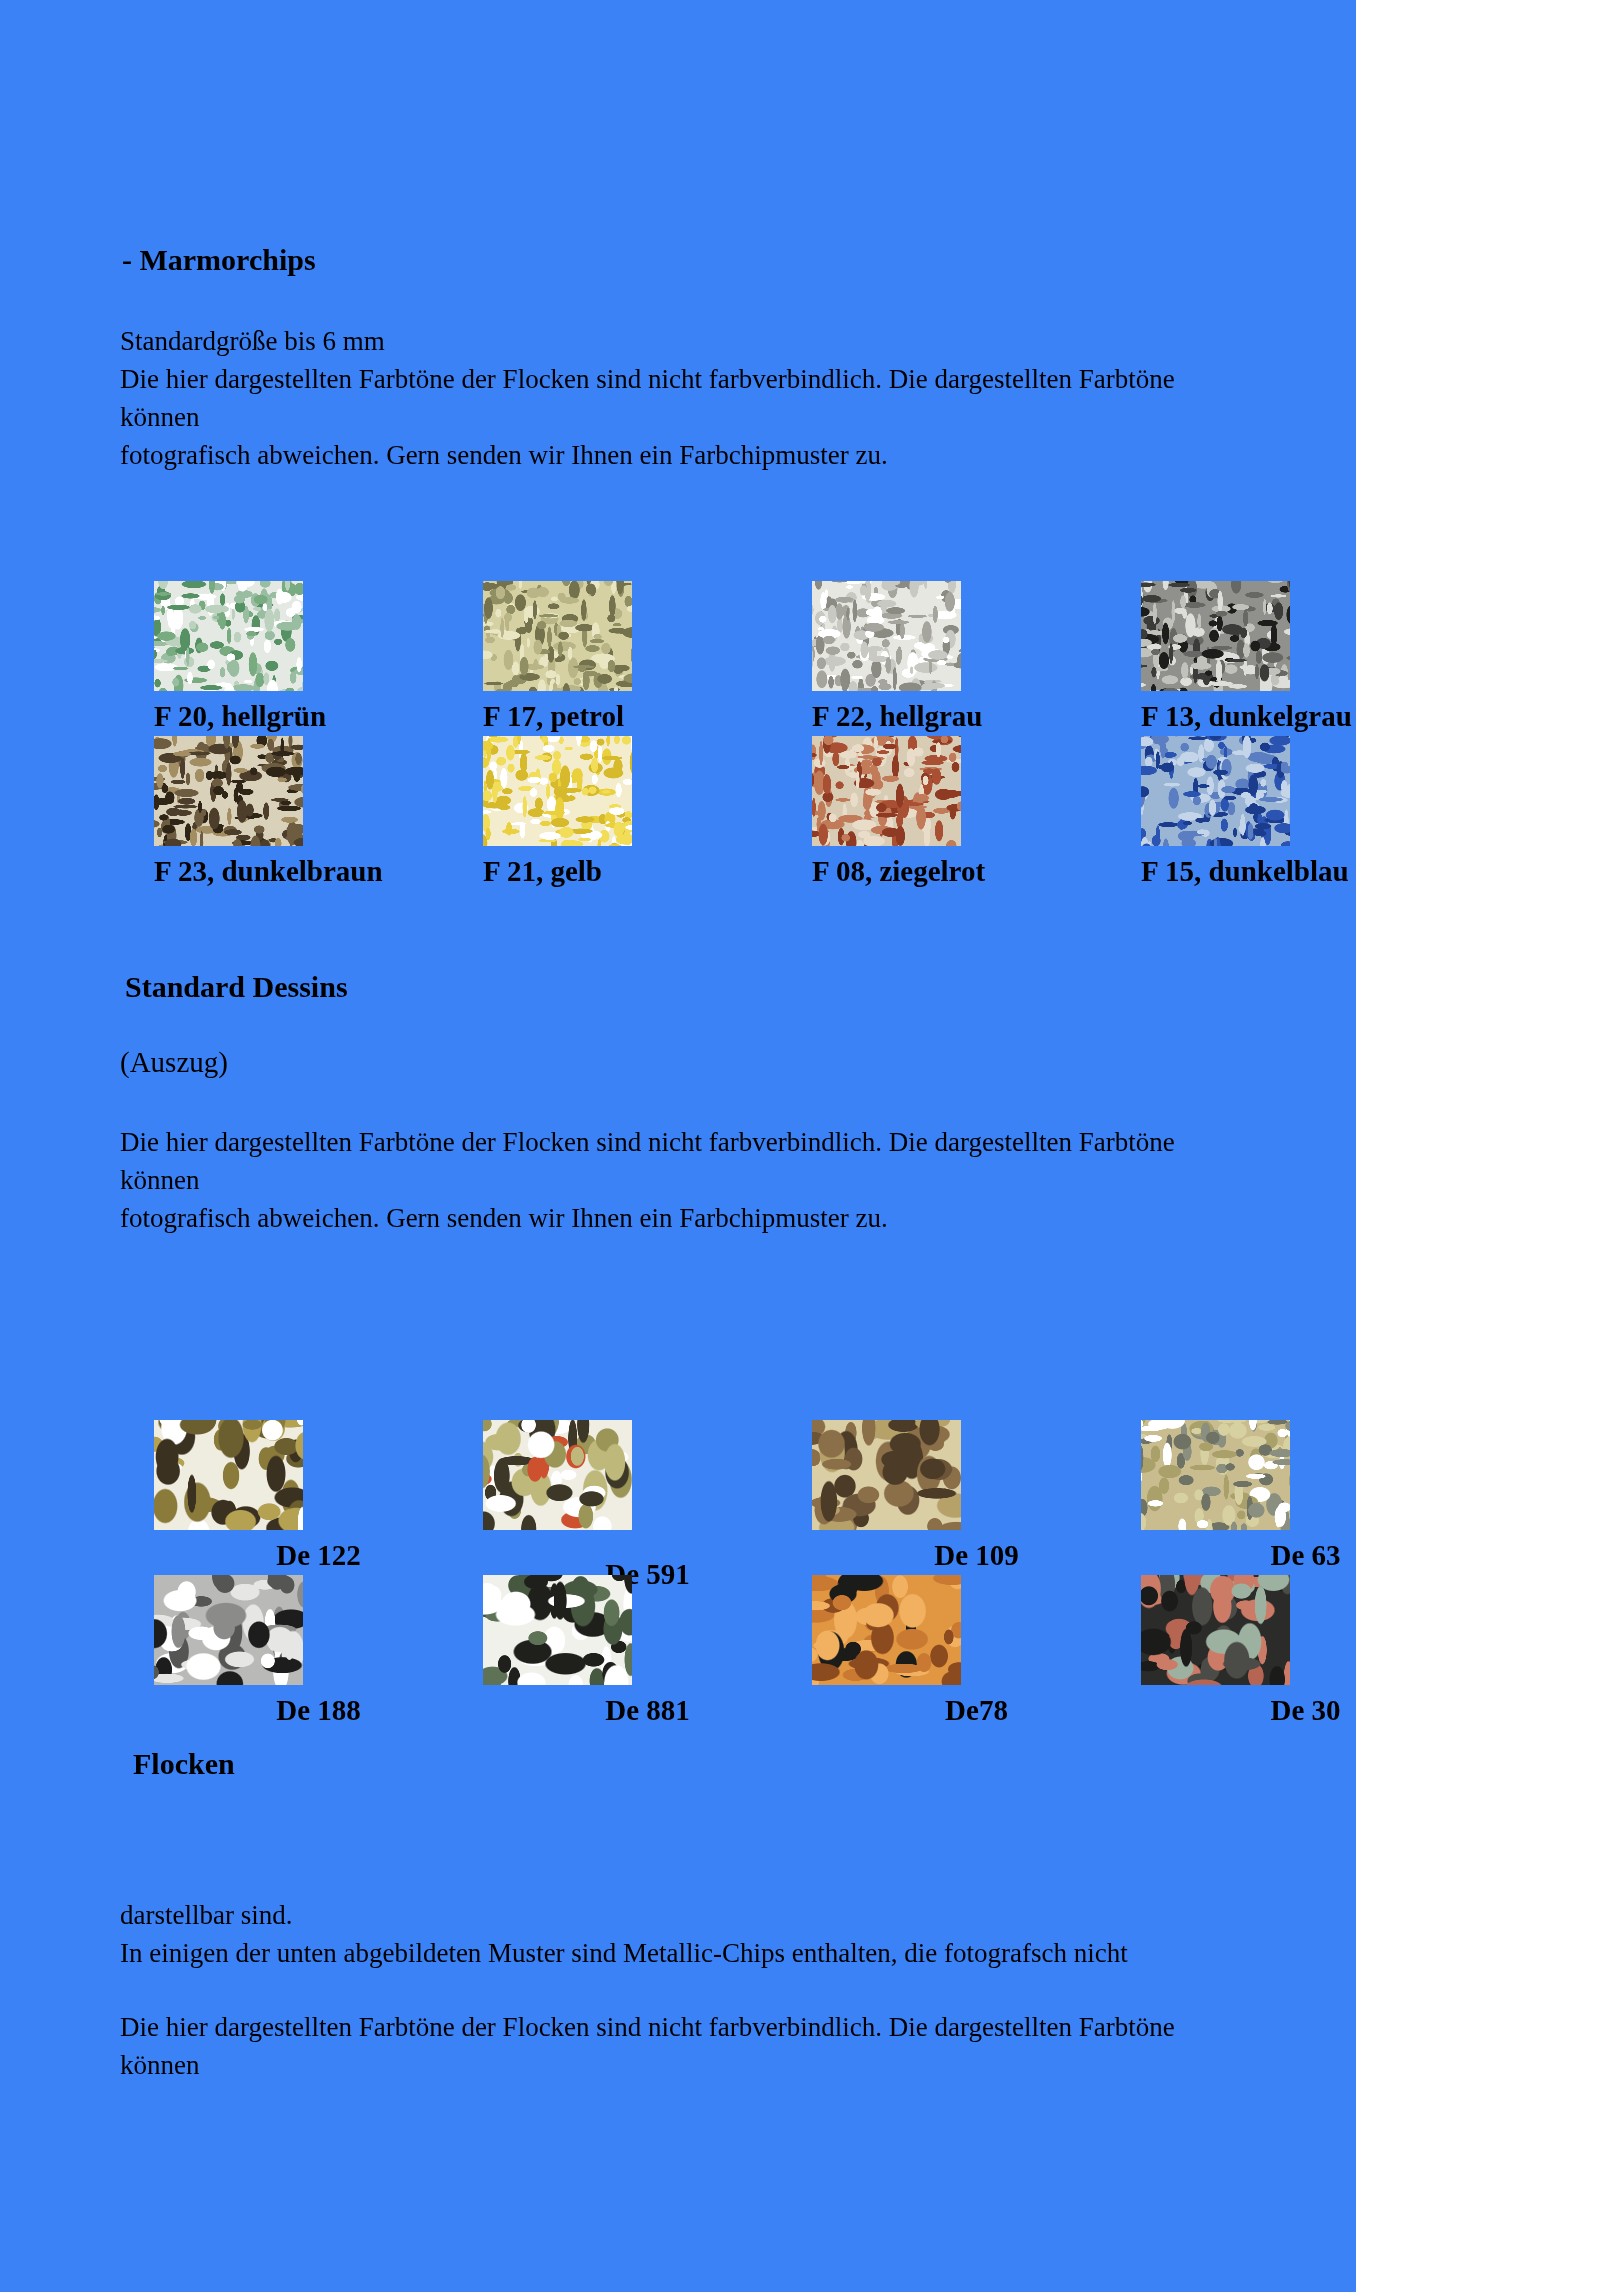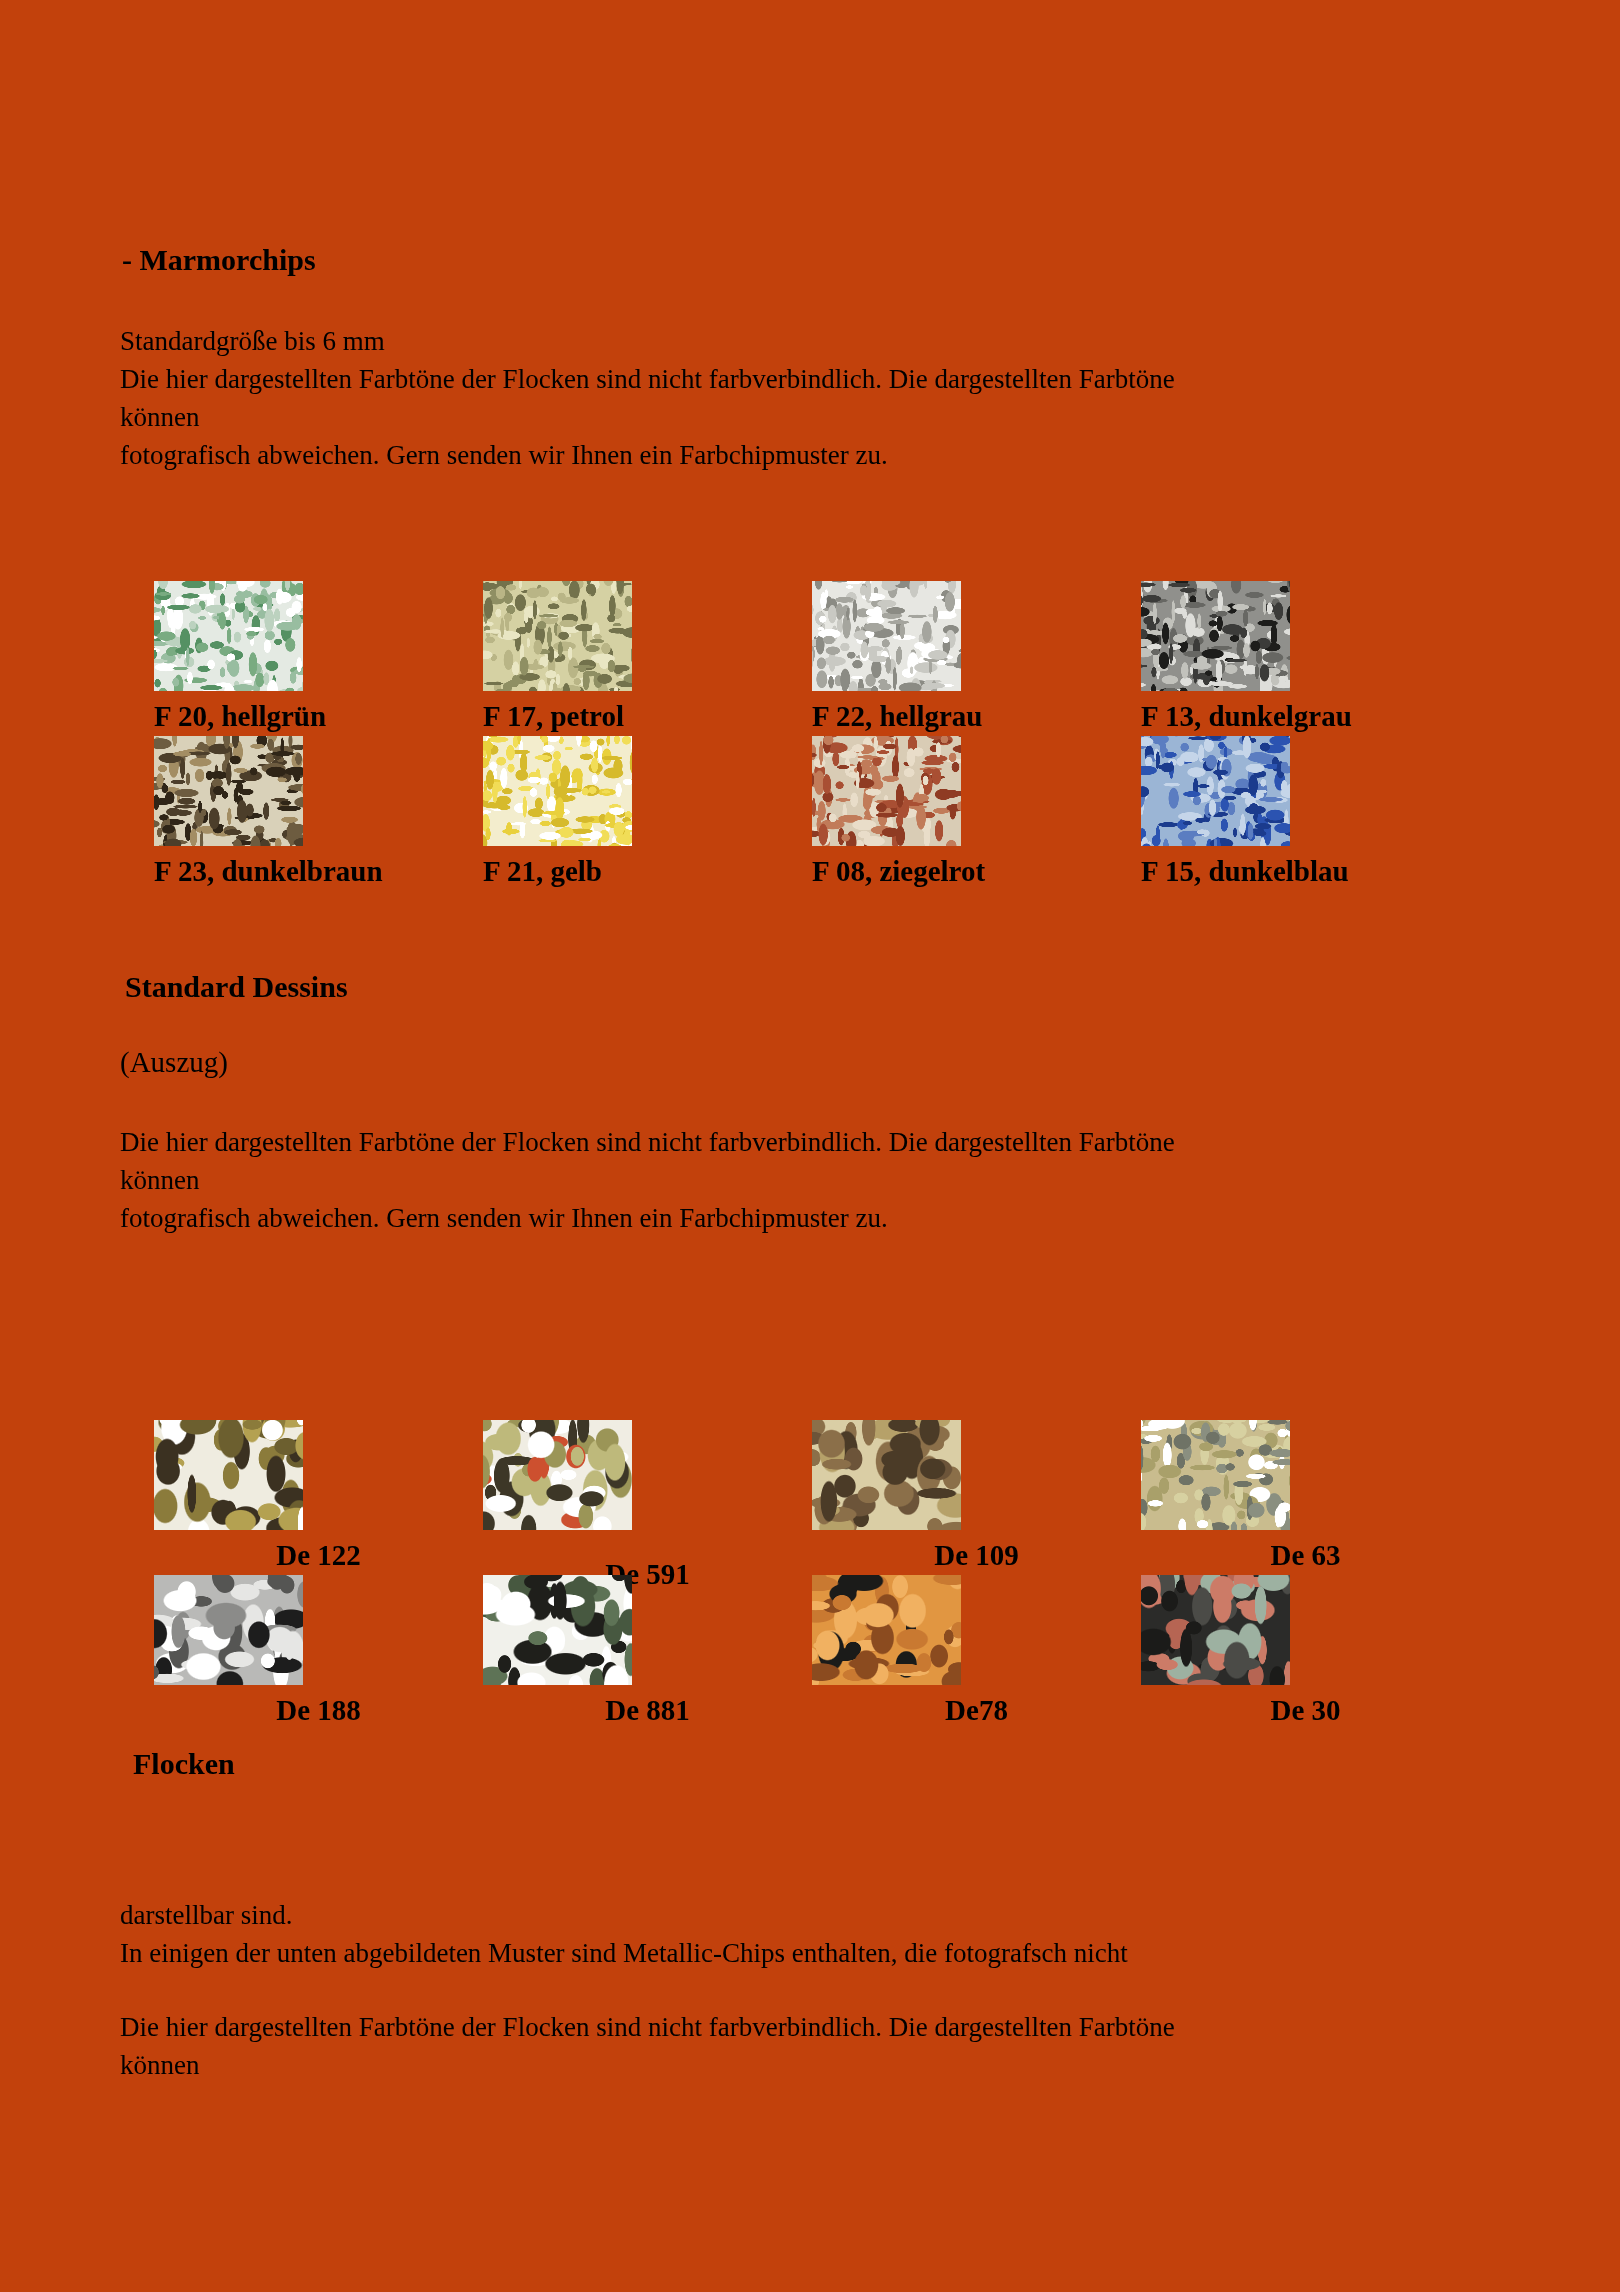--- a/index.html
+++ b/index.html
@@ -1,20 +1,20 @@
 <!DOCTYPE html>
 <html><head>
 <meta charset="utf-8">
 <style>
   html, body { margin: 0; padding: 0; background: #ffffff; }
   .page {
     position: relative;
-    width: 1620px;
+    width: 1356px;
     height: 2293px;
-    background: #c2410c;
+    background: #3b82f6;
     color: #000000;
     font-family: "Liberation Serif", "DejaVu Serif", serif;
     overflow: hidden;
   }
   .heading {
     position: absolute;
     font-size: 30px;
     font-weight: bold;
     white-space: nowrap;
   }

